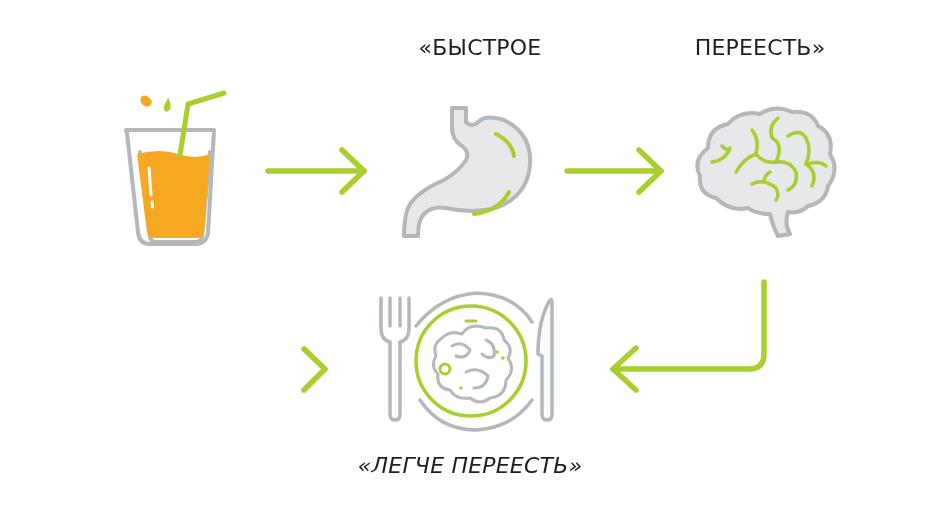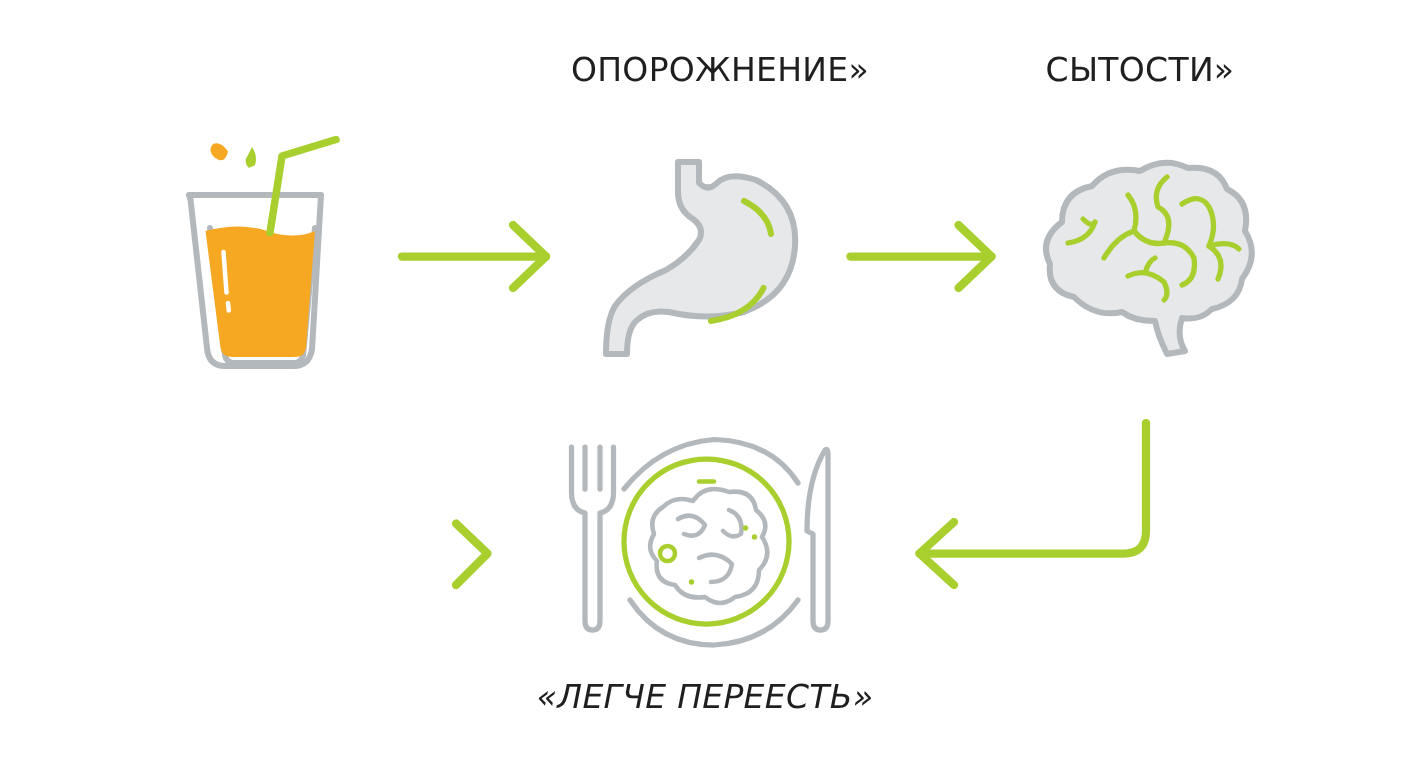--- a/index.html
+++ b/index.html
@@ -84,22 +84,22 @@
     </g>
     <circle cx="445" cy="369" r="5" fill="none" stroke="#a8cf2e" stroke-width="3"></circle>
     <line x1="466" y1="321" x2="476" y2="321" stroke="#a8cf2e" stroke-width="3" stroke-linecap="round"></line>
     <circle cx="497" cy="352" r="1.8" fill="#a8cf2e"></circle>
     <circle cx="503" cy="358" r="1.8" fill="#a8cf2e"></circle>
     <circle cx="461" cy="388" r="1.8" fill="#a8cf2e"></circle>
   </g>
 </svg>
 
 <div class="label" style="left:360px; top:34px; width:240px;">
-  <div>ОПОРОЖНЕНИЕ»</div>
+  <div>«БЫСТРОЕ</div>
 </div>
 
 <div class="label" style="left:630px; top:34px; width:260px;">
-  <div>СЫТОСТИ»</div>
+  <div>ПЕРЕЕСТЬ»</div>
 </div>
 
 <div class="label" style="left:330px; top:452px; width:280px;font-style:italic;">
   <div>«ЛЕГЧЕ ПЕРЕЕСТЬ»</div>
 </div>
 
 </body></html>

